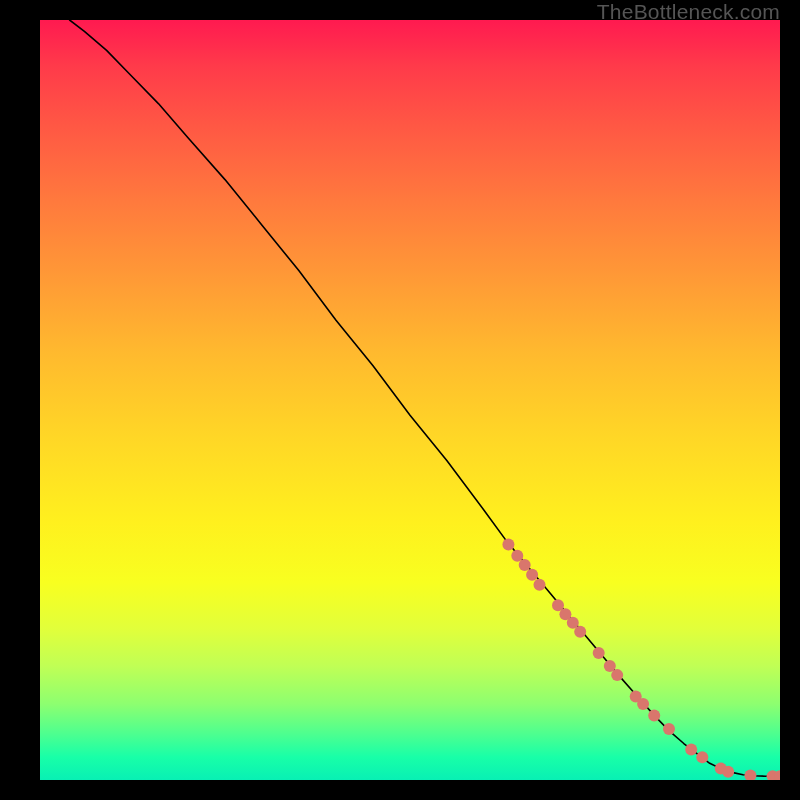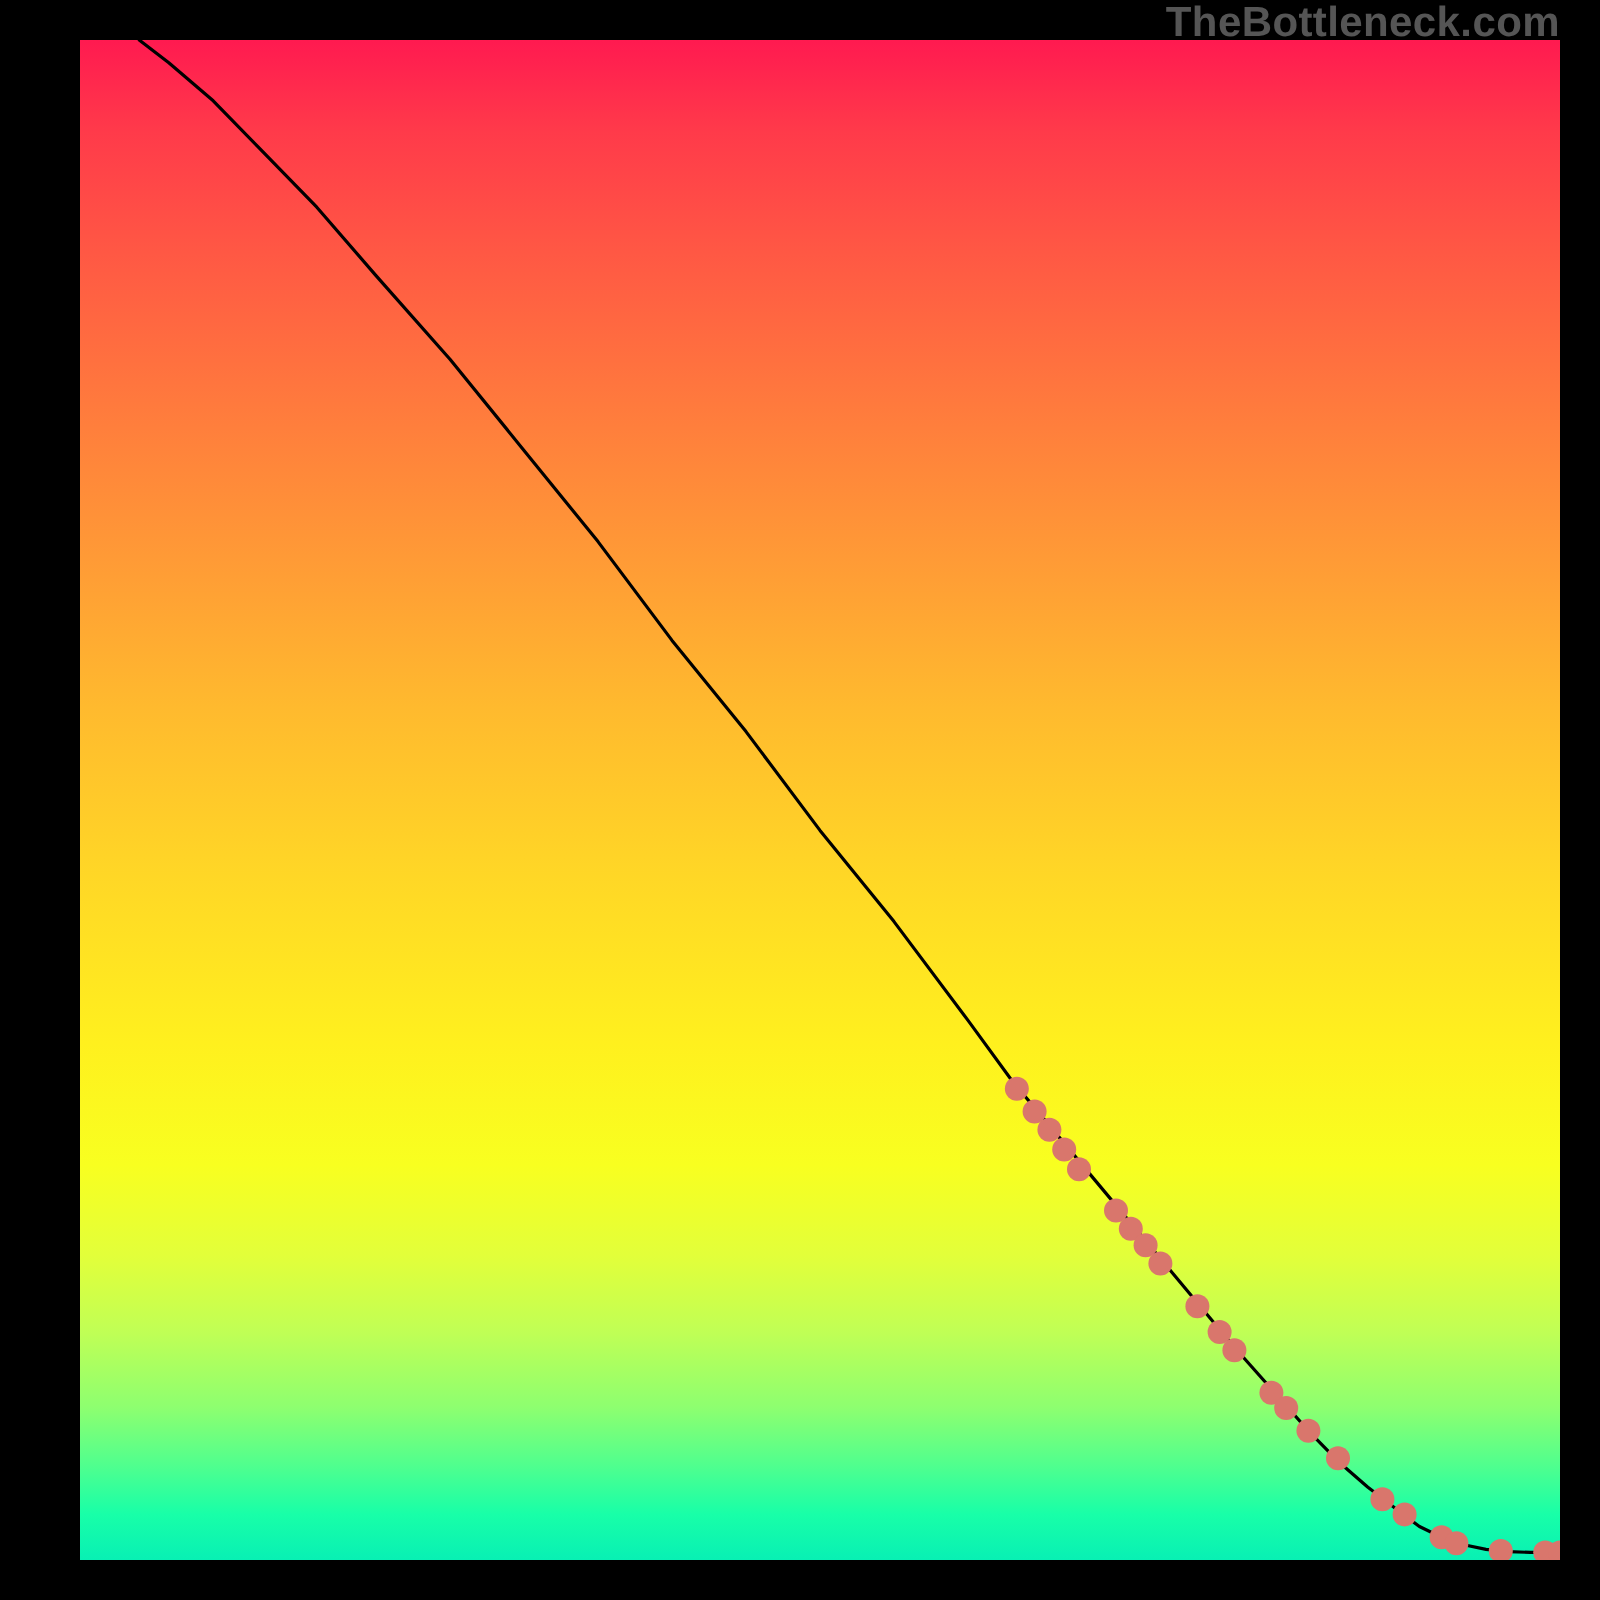--- a/index.html
+++ b/index.html
@@ -9,21 +9,20 @@
     height: 800px;
     overflow: hidden;
     background: #000;
     font-family: Arial, Helvetica, sans-serif;
   }
   .frame {
     position: relative;
     width: 800px;
     height: 800px;
     background: #000;
-    font-weight: bold;
   }
   .plot-area {
     position: absolute;
     left: 40px;
     top: 20px;
     width: 740px;
     height: 760px;
     
     background: linear-gradient(to bottom,
       #ff1a50 0%,

